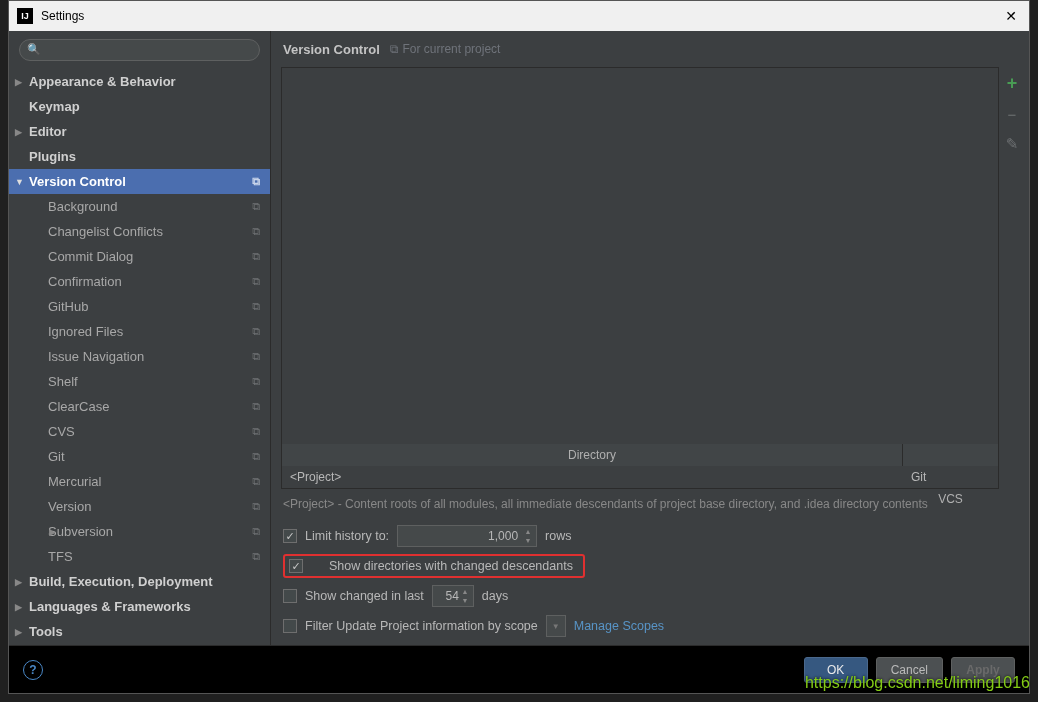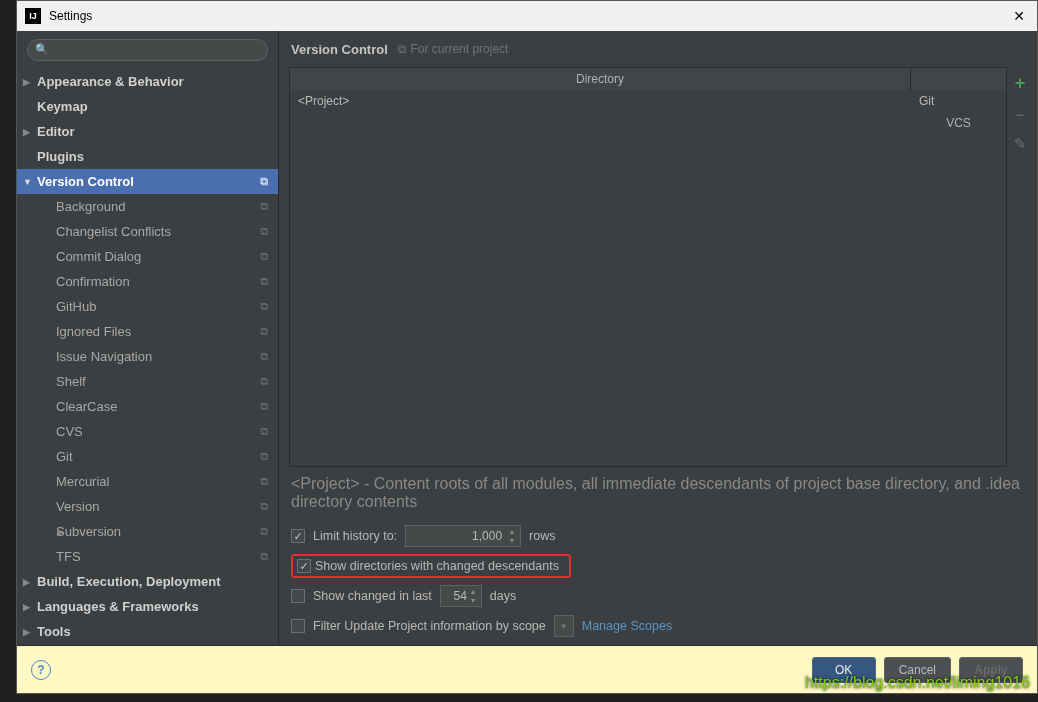--- a/index.html
+++ b/index.html
@@ -1,17 +1,17 @@
 <!DOCTYPE html>
 <html><head>
 <meta charset="utf-8">
 <style>
 * { box-sizing: border-box; margin: 0; padding: 0; font-family: "Segoe UI", Arial, sans-serif; }
 body { background: #202020; width: 1038px; height: 702px; overflow: hidden; position: relative; }
-.window { position: absolute; top: 0; left: 16px; width: 1022px; height: 694px; background: #fef9c3; border: 1px solid #555; display: flex; flex-direction: column; }
+.window { position: absolute; top: 0; left: 8px; width: 1022px; height: 694px; background: #000000; border: 1px solid #555; display: flex; flex-direction: column; }
 .titlebar { height: 30px; background: #f0f0f0; display: flex; align-items: center; padding: 0 8px; color: #000; font-size: 12px; }
 .titlebar-icon { width: 16px; height: 16px; background: #000; margin-right: 8px; display: flex; align-items: center; justify-content: center; color: #fff; font-size: 9px; font-weight: bold; }
 .titlebar-close { margin-left: auto; font-size: 14px; cursor: pointer; padding: 0 4px; }
 .body { flex: 1; display: flex; overflow: hidden; }
 .sidebar { width: 262px; background: #3c3f41; border-right: 1px solid #2b2b2b; display: flex; flex-direction: column; }
 .search-wrap { padding: 8px 10px; }
 .search { width: 100%; height: 22px; background: #45494a; border: 1px solid #5e6060; border-radius: 11px; padding: 0 24px 0 8px; color: #bbb; font-size: 12px; outline: none; }
 .search-wrap-inner { position: relative; }
 .search-icon { position: absolute; left: 8px; top: 4px; color: #888; font-size: 11px; pointer-events: none; }
 .search { padding-left: 24px; }
@@ -22,40 +22,40 @@
 .tree-item.selected { background: #4b6eaf; color: #fff; }
 .tree-item .arrow { position: absolute; left: 6px; font-size: 9px; color: #888; }
 .tree-item.selected .arrow { color: #ddd; }
 .tree-item .copy-icon { margin-left: auto; color: #6e7173; font-size: 11px; }
 .tree-item.selected .copy-icon { color: #c8d4ea; }
 .main { flex: 1; display: flex; flex-direction: column; background: #3c3f41; }
 .main-header { display: flex; align-items: center; height: 36px; padding: 0 12px; font-size: 13px; gap: 10px; }
 .main-title { color: #c4c4c4; font-weight: bold; }
 .main-sub { color: #6f737a; font-size: 12px; display: flex; align-items: center; gap: 4px; }
 .table-area { flex: 1; display: flex; margin: 0 4px 0 10px; }
-.table-main { flex: 1; background: #3c3f41; border: 1px solid #2b2b2b; display: flex; flex-direction: column; }
+.table-main { flex: 1; background: #3c3f41; border: 1px solid #2b2b2b; display: flex; flex-direction: column; justify-content: flex-end; }
 .table-head { display: flex; background: #414547; height: 22px; font-size: 12px; color: #b0b0b0; }
 .th-dir { flex: 1; text-align: center; line-height: 22px; border-right: 1px solid #2b2b2b; }
 .th-vcs { width: 95px; text-align: center; line-height: 22px; margin-top: 44px; }
 .table-row { display: flex; height: 22px; font-size: 12px; color: #b8b8b8; }
 .td-dir { flex: 1; padding-left: 8px; line-height: 22px; }
 .td-vcs { width: 95px; padding-left: 8px; line-height: 22px; }
 .table-tools { width: 26px; display: flex; flex-direction: column; align-items: center; gap: 12px; padding-top: 6px; }
 .tool-btn { color: #6e7173; font-size: 15px; cursor: pointer; }
 .tool-btn.plus { color: #499c54; font-weight: bold; font-size: 18px; }
-.desc { font-size: 16px; color: #888; padding: 8px 12px 6px 12px; }
+.desc { font-size: 12px; color: #888; padding: 8px 12px 6px 12px; }
 .opts { padding: 4px 12px; font-size: 12.5px; color: #b8b8b8; }
 .opt-row { display: flex; align-items: center; height: 30px; gap: 8px; }
 .chk { width: 14px; height: 14px; border: 1px solid #6e6e6e; background: #43494a; display: inline-flex; align-items: center; justify-content: center; cursor: pointer; }
 .chk.checked::after { content: "✓"; color: #c8c8c8; font-size: 11px; line-height: 1; }
-.num-input { width: 116px; height: 22px; background: #45494a; border: 1px solid #5e6060; color: #b8b8b8; text-align: right; padding-right: 18px; font-size: 12px; position: relative; display: inline-flex; align-items: center; justify-content: flex-end; }
+.num-input { width: 140px; height: 22px; background: #45494a; border: 1px solid #5e6060; color: #b8b8b8; text-align: right; padding-right: 18px; font-size: 12px; position: relative; display: inline-flex; align-items: center; justify-content: flex-end; }
 .num-input.small { width: 42px; padding-right: 14px; }
 .spinner { position: absolute; right: 1px; top: 1px; bottom: 1px; width: 14px; display: flex; flex-direction: column; }
 .spinner div { flex: 1; font-size: 7px; color: #888; text-align: center; line-height: 9px; cursor: pointer; }
-.highlight-box { border: 2px solid #e03030; border-radius: 3px; display: inline-flex; align-items: flex-end; padding: 3px 10px 3px 4px; gap: 4px; }
+.highlight-box { border: 2px solid #e03030; border-radius: 3px; display: inline-flex; align-items: flex-end; padding: 3px 10px 3px 4px; gap: 26px; }
 .opt-row .highlight-box { height: auto; }
 .dropdown-empty { width: 20px; height: 22px; border: 1px solid #5e6060; background: #45494a; display: inline-flex; align-items: center; justify-content: center; color: #777; font-size: 8px; cursor: pointer; }
 .link { color: #5894c6; cursor: pointer; }
 .footer { height: 48px; border-top: 1px solid #2b2b2b; display: flex; align-items: center; padding: 0 14px; gap: 8px; }
 .help { width: 20px; height: 20px; border: 1.5px solid #4a88c7; border-radius: 50%; color: #4a88c7; display: flex; align-items: center; justify-content: center; font-size: 12px; font-weight: bold; cursor: pointer; }
 .footer-spacer { flex: 1; }
 .btn { height: 26px; min-width: 64px; padding: 0 14px; background: #4c5052; border: 1px solid #5e6060; color: #bababa; font-size: 12px; cursor: pointer; border-radius: 3px; }
 .btn.primary { background: #365880; border-color: #4a688c; color: #eaeaea; }
 .btn.disabled { color: #6a6a6a; font-weight: bold; }
 .watermark { position: absolute; right: 8px; bottom: 10px; color: #84cc16; font-size: 16px; text-shadow: 0 0 3px #000; pointer-events: none; }

